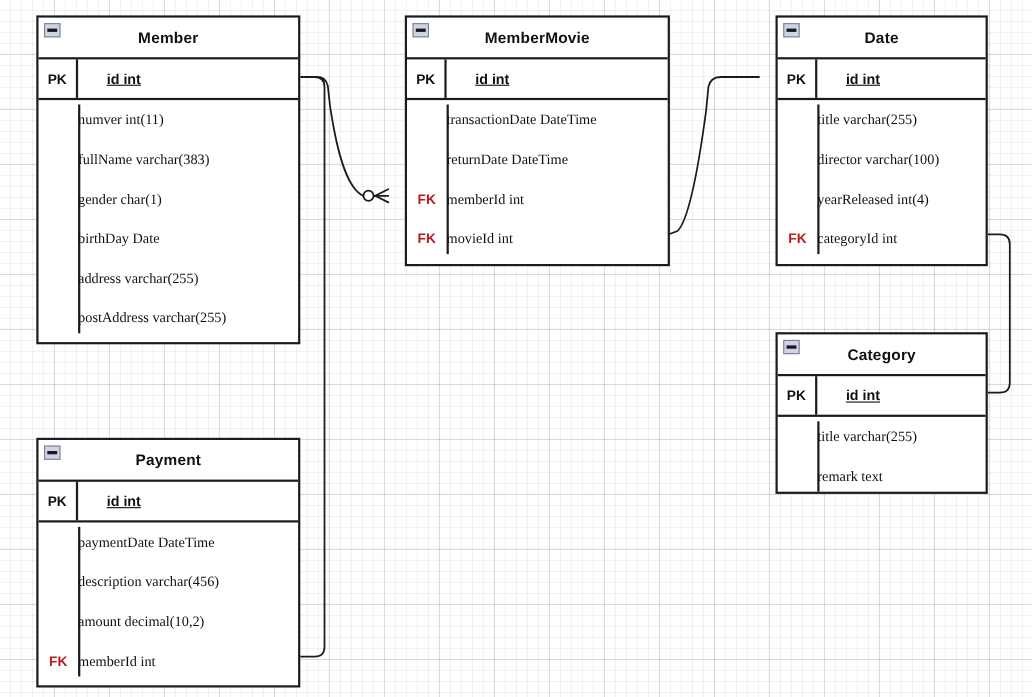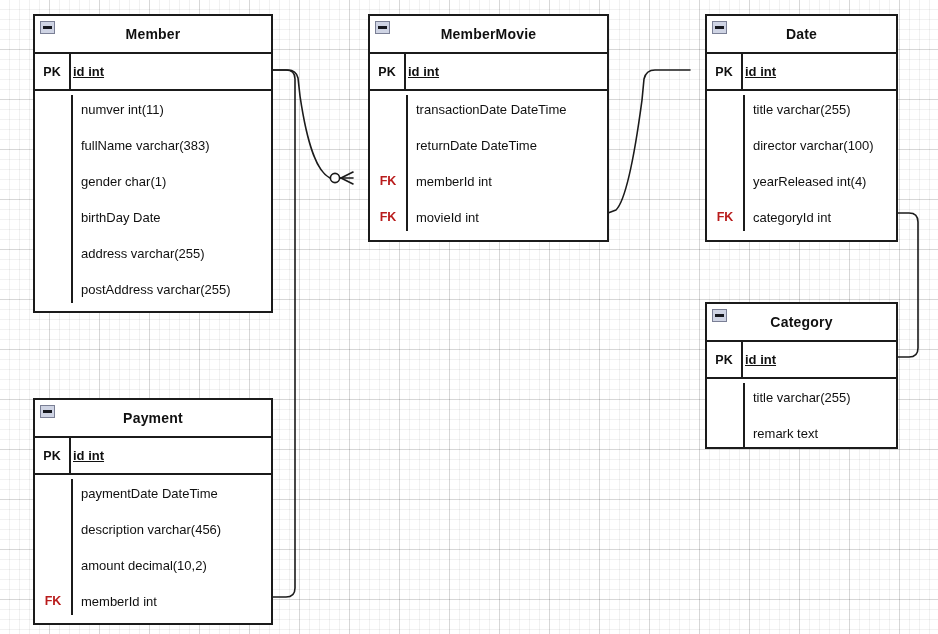--- a/index.html
+++ b/index.html
@@ -69,20 +69,21 @@
   }
 
   
   .pk-row {
     position: relative;
     box-sizing: border-box;
     height: 37px;
     border-bottom: 2px solid #1b1b1b;
     display: flex;
     align-items: center;
+    gap: 24px;
   }
   .pk-row .keycol {
     box-sizing: border-box;
     width: 36px;
     height: 100%;
     display: flex;
     align-items: center;
     justify-content: center;
     font-size: 12.5px;
     font-weight: bold;
@@ -120,24 +121,24 @@
   .attr-row .keycol {
     box-sizing: border-box;
     width: 36px;
     flex: 0 0 36px;
     text-align: center;
     font-size: 12.5px;
     font-weight: bold;
     color: #b91c1c;
   }
   .attr-row .field {
-    padding-left: 10px;
     font-size: 13px;
     color: #101010;
     white-space: nowrap;
+    font-family: Liberation Serif, serif;
   }
 
   
   #links {
     position: absolute;
     left: 0;
     top: 0;
     width: 938px;
     height: 634px;
     pointer-events: none;

